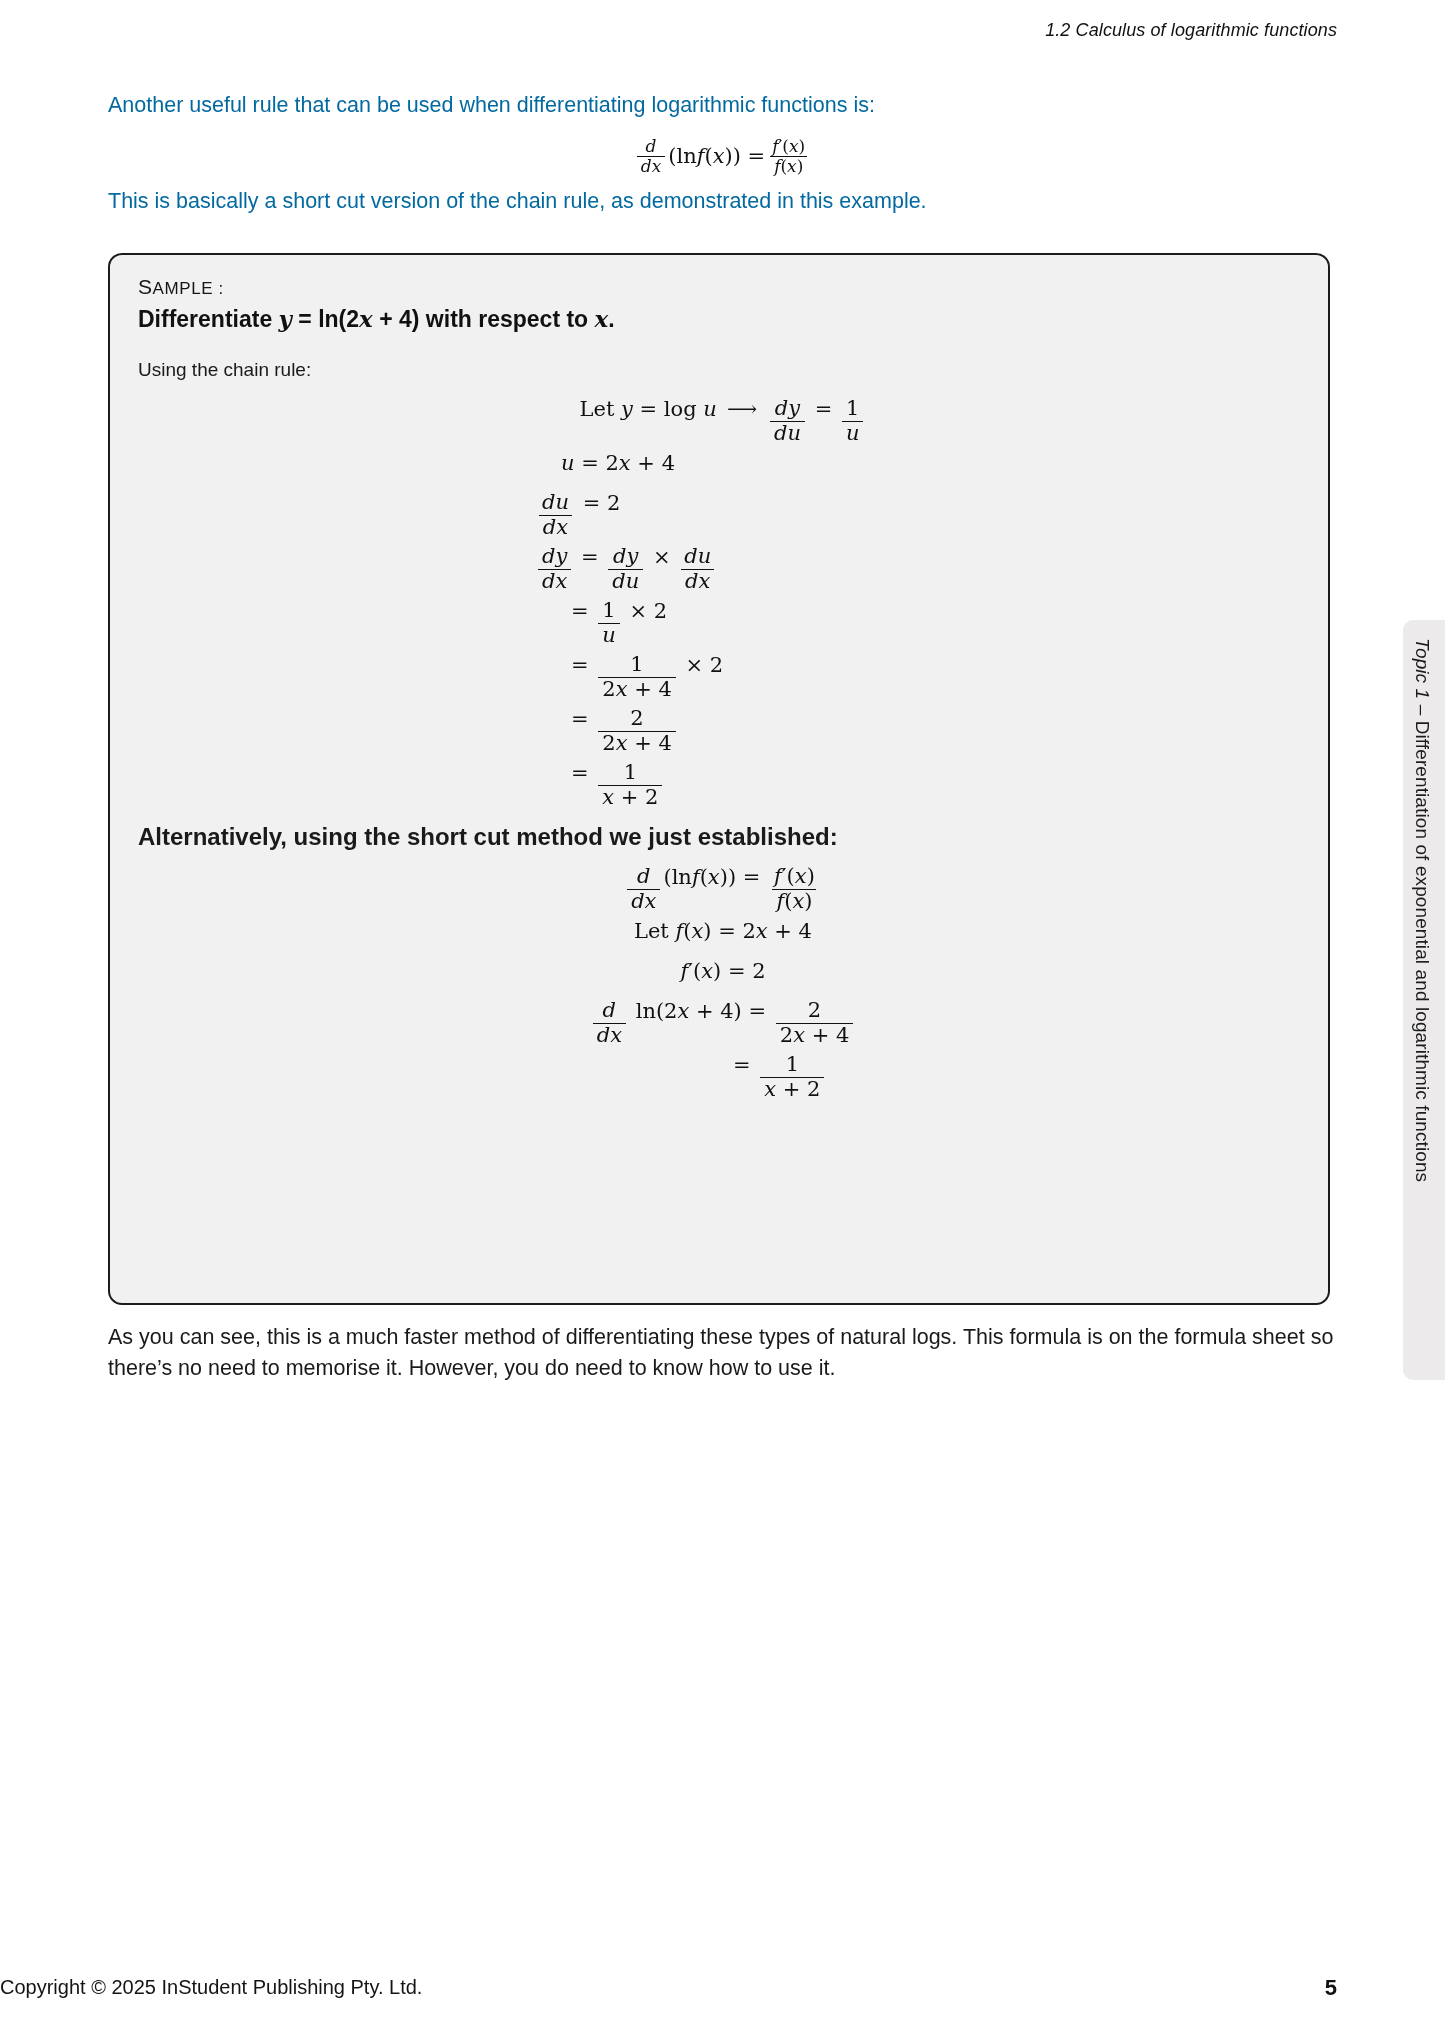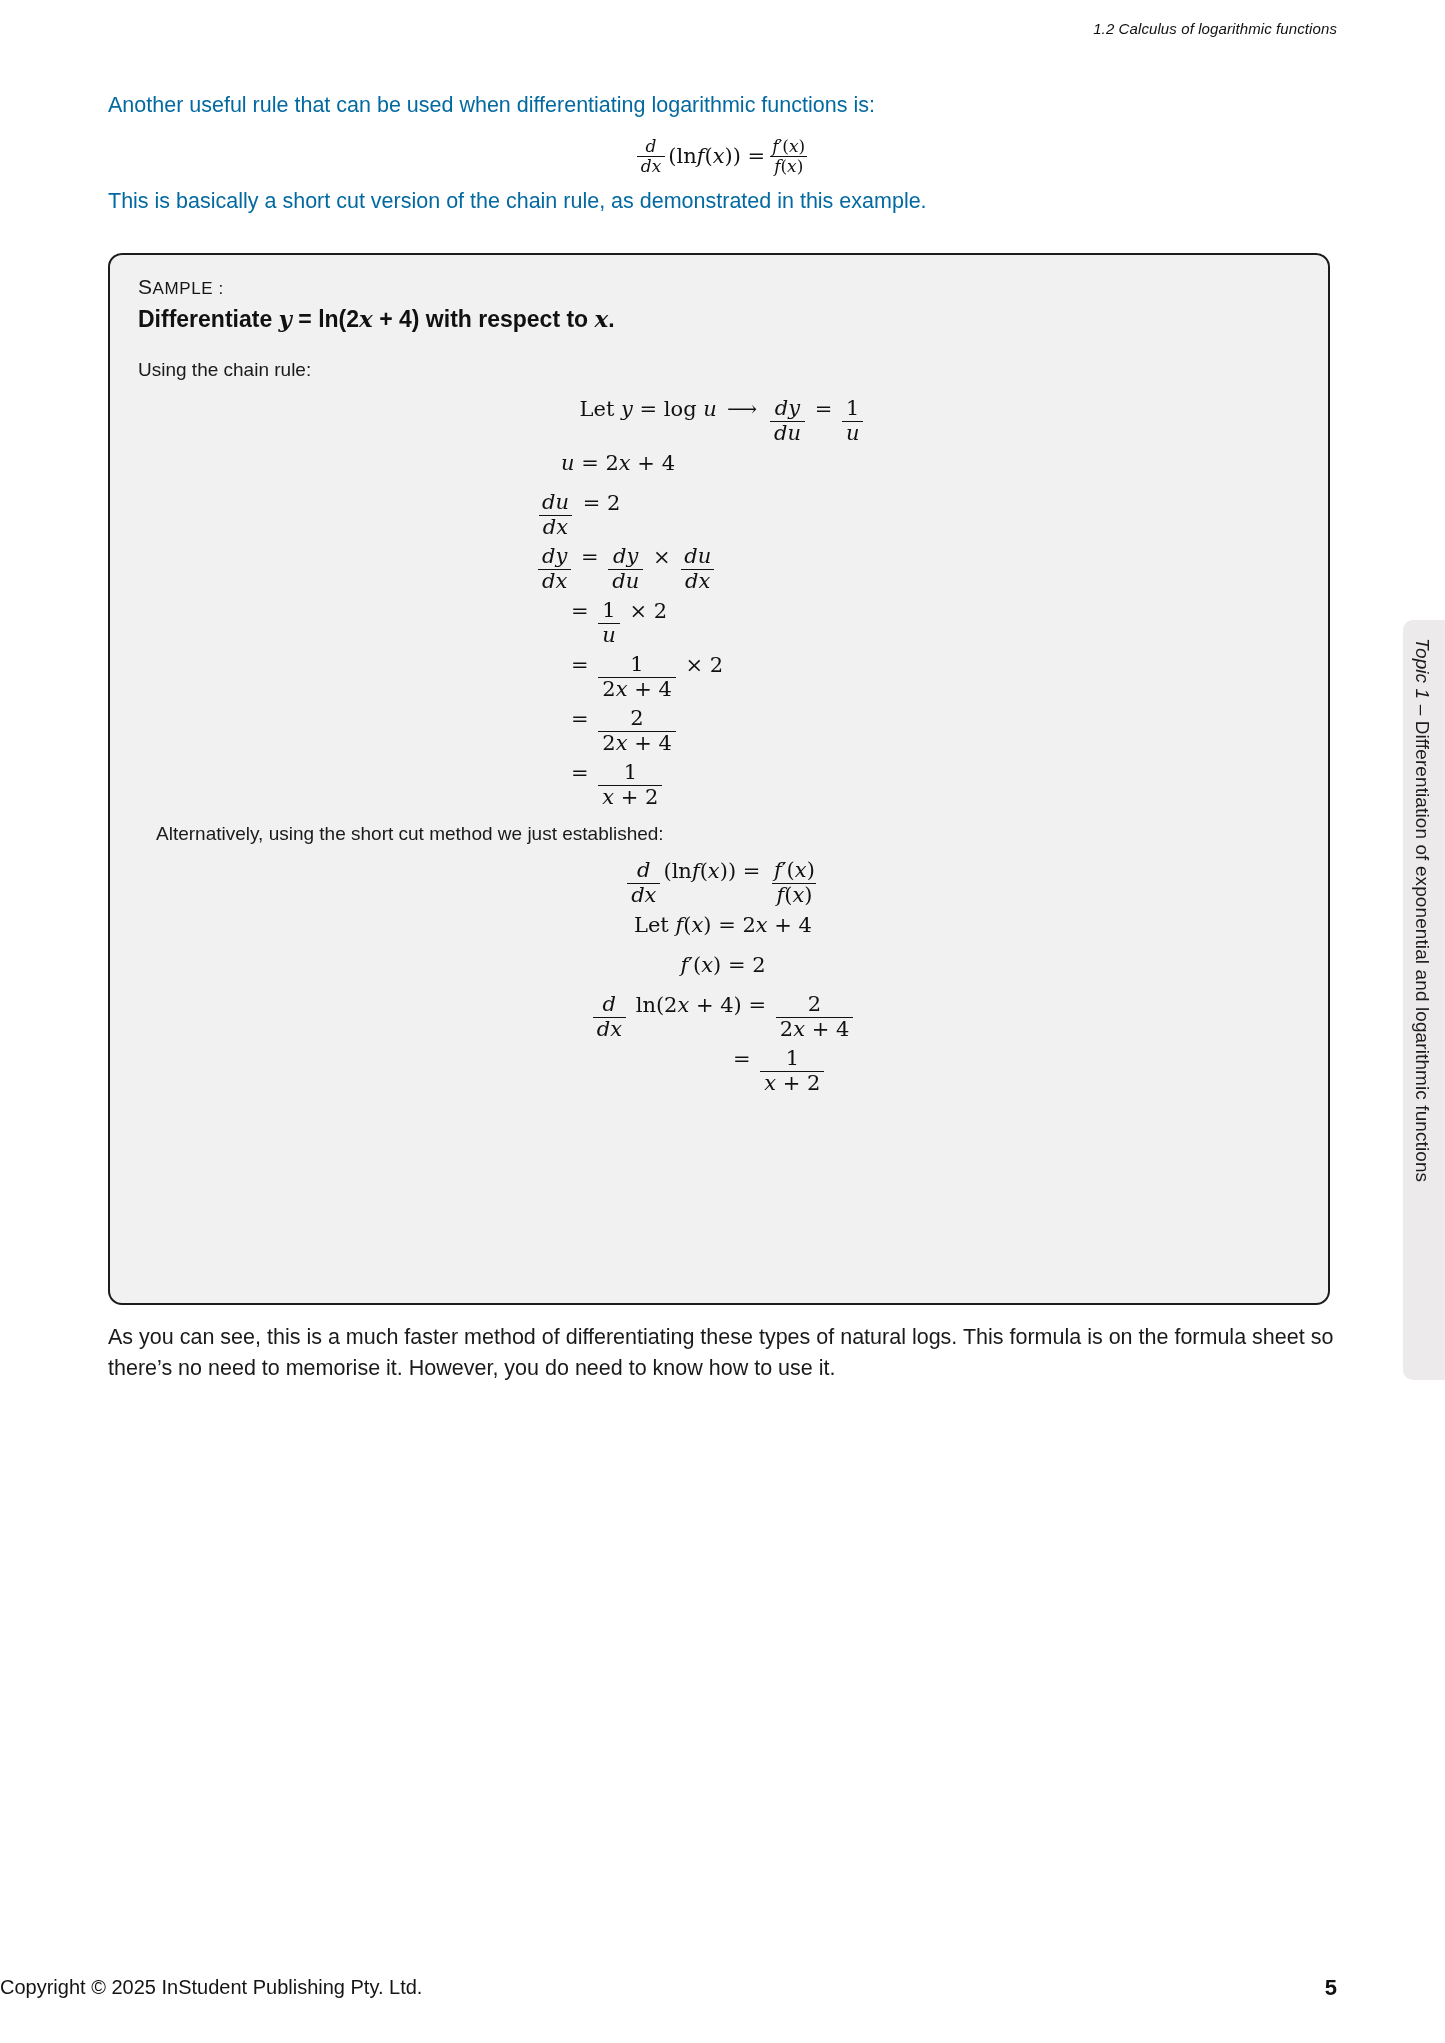--- a/index.html
+++ b/index.html
@@ -20,21 +20,21 @@
     position: absolute;
     inset: 0;
   }
 
   
   .running-head {
     position: absolute;
     top: 20px;
     right: 108px;
     font-style: italic;
-    font-size: 15px;
+    font-size: 18px;
     color: #111;
     letter-spacing: 0.1px;
     text-align: right;
   }
 
   
   .content {
     position: absolute;
     left: 108px;
     top: 90px;
@@ -125,22 +125,23 @@
   .wl-center{ justify-content: center; }
 
   .eqcol {
     display: flex;
     align-items: center;
   }
 
   .arrow { margin: 0 10px; font-size: 21px; }
 
   .alt-line {
-    font-size: 19px;
-    margin: 14px 0 14px 18px;
+    font-size: 24px;
+    margin: 14px 0 14px 0;
+    font-weight: bold;
   }
 
   .worklines2 {
     margin: 0 auto;
     width: 560px;
   }
 
   
   .closing {
     position: absolute;

